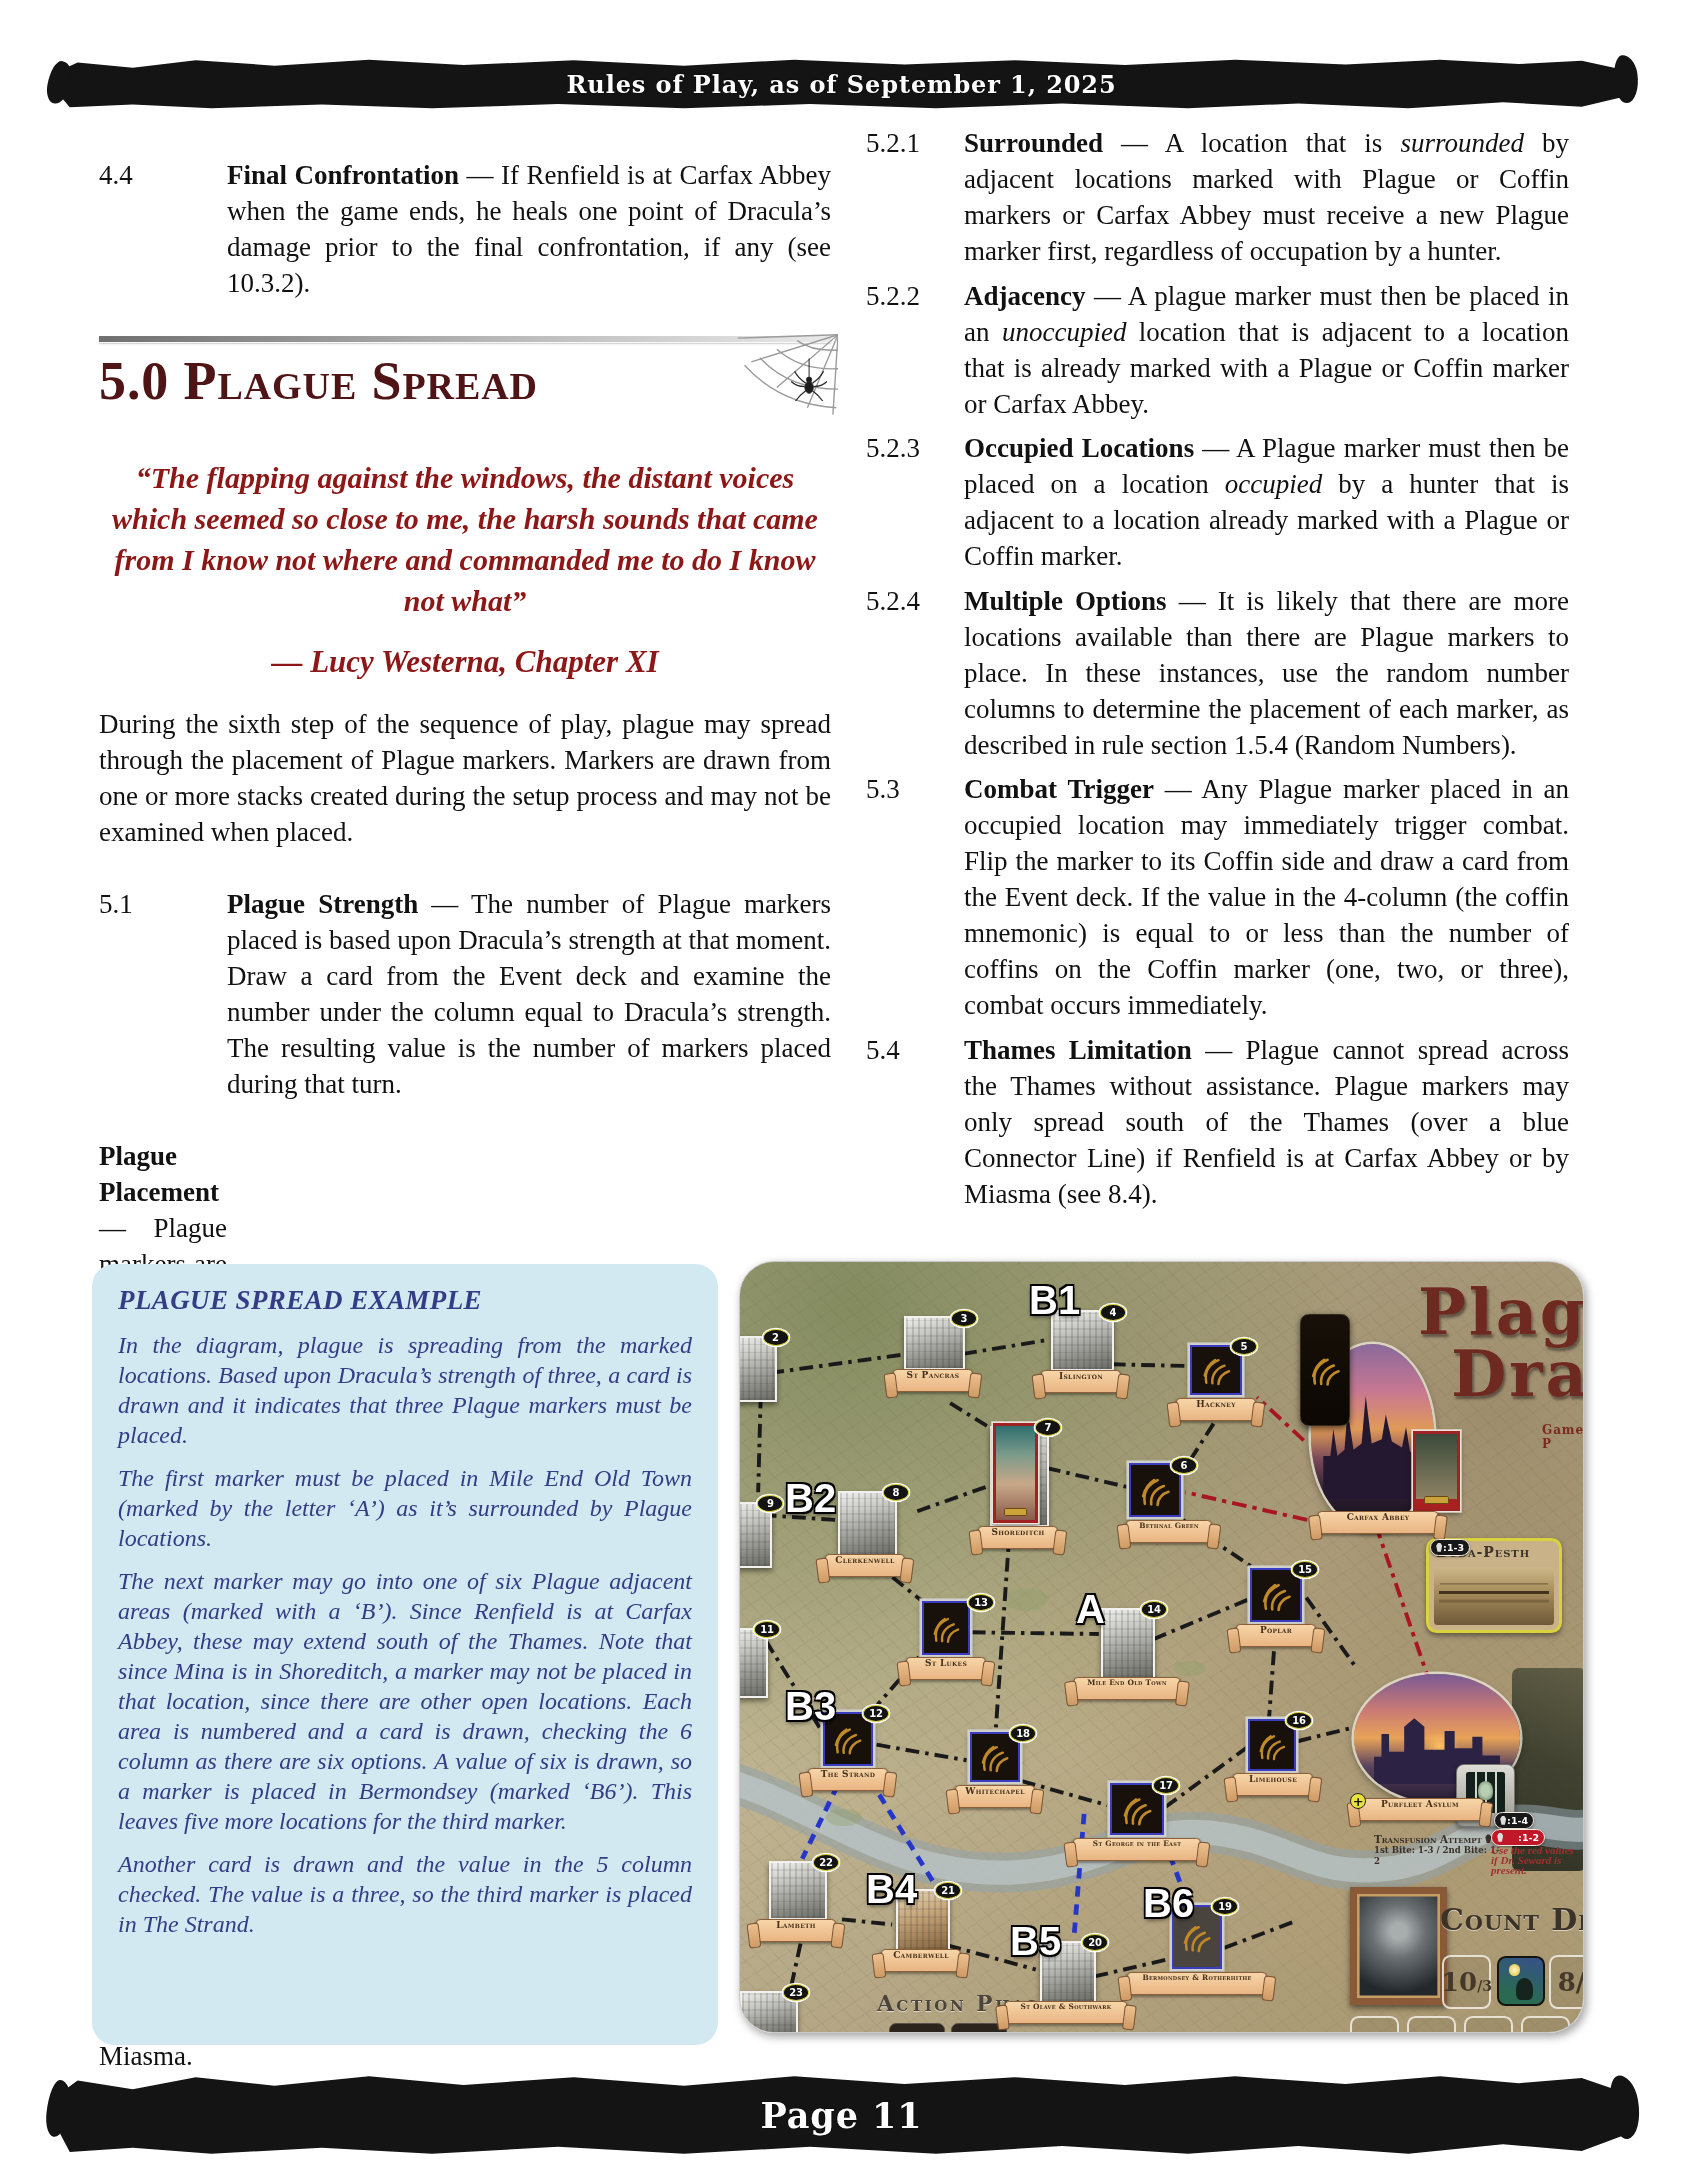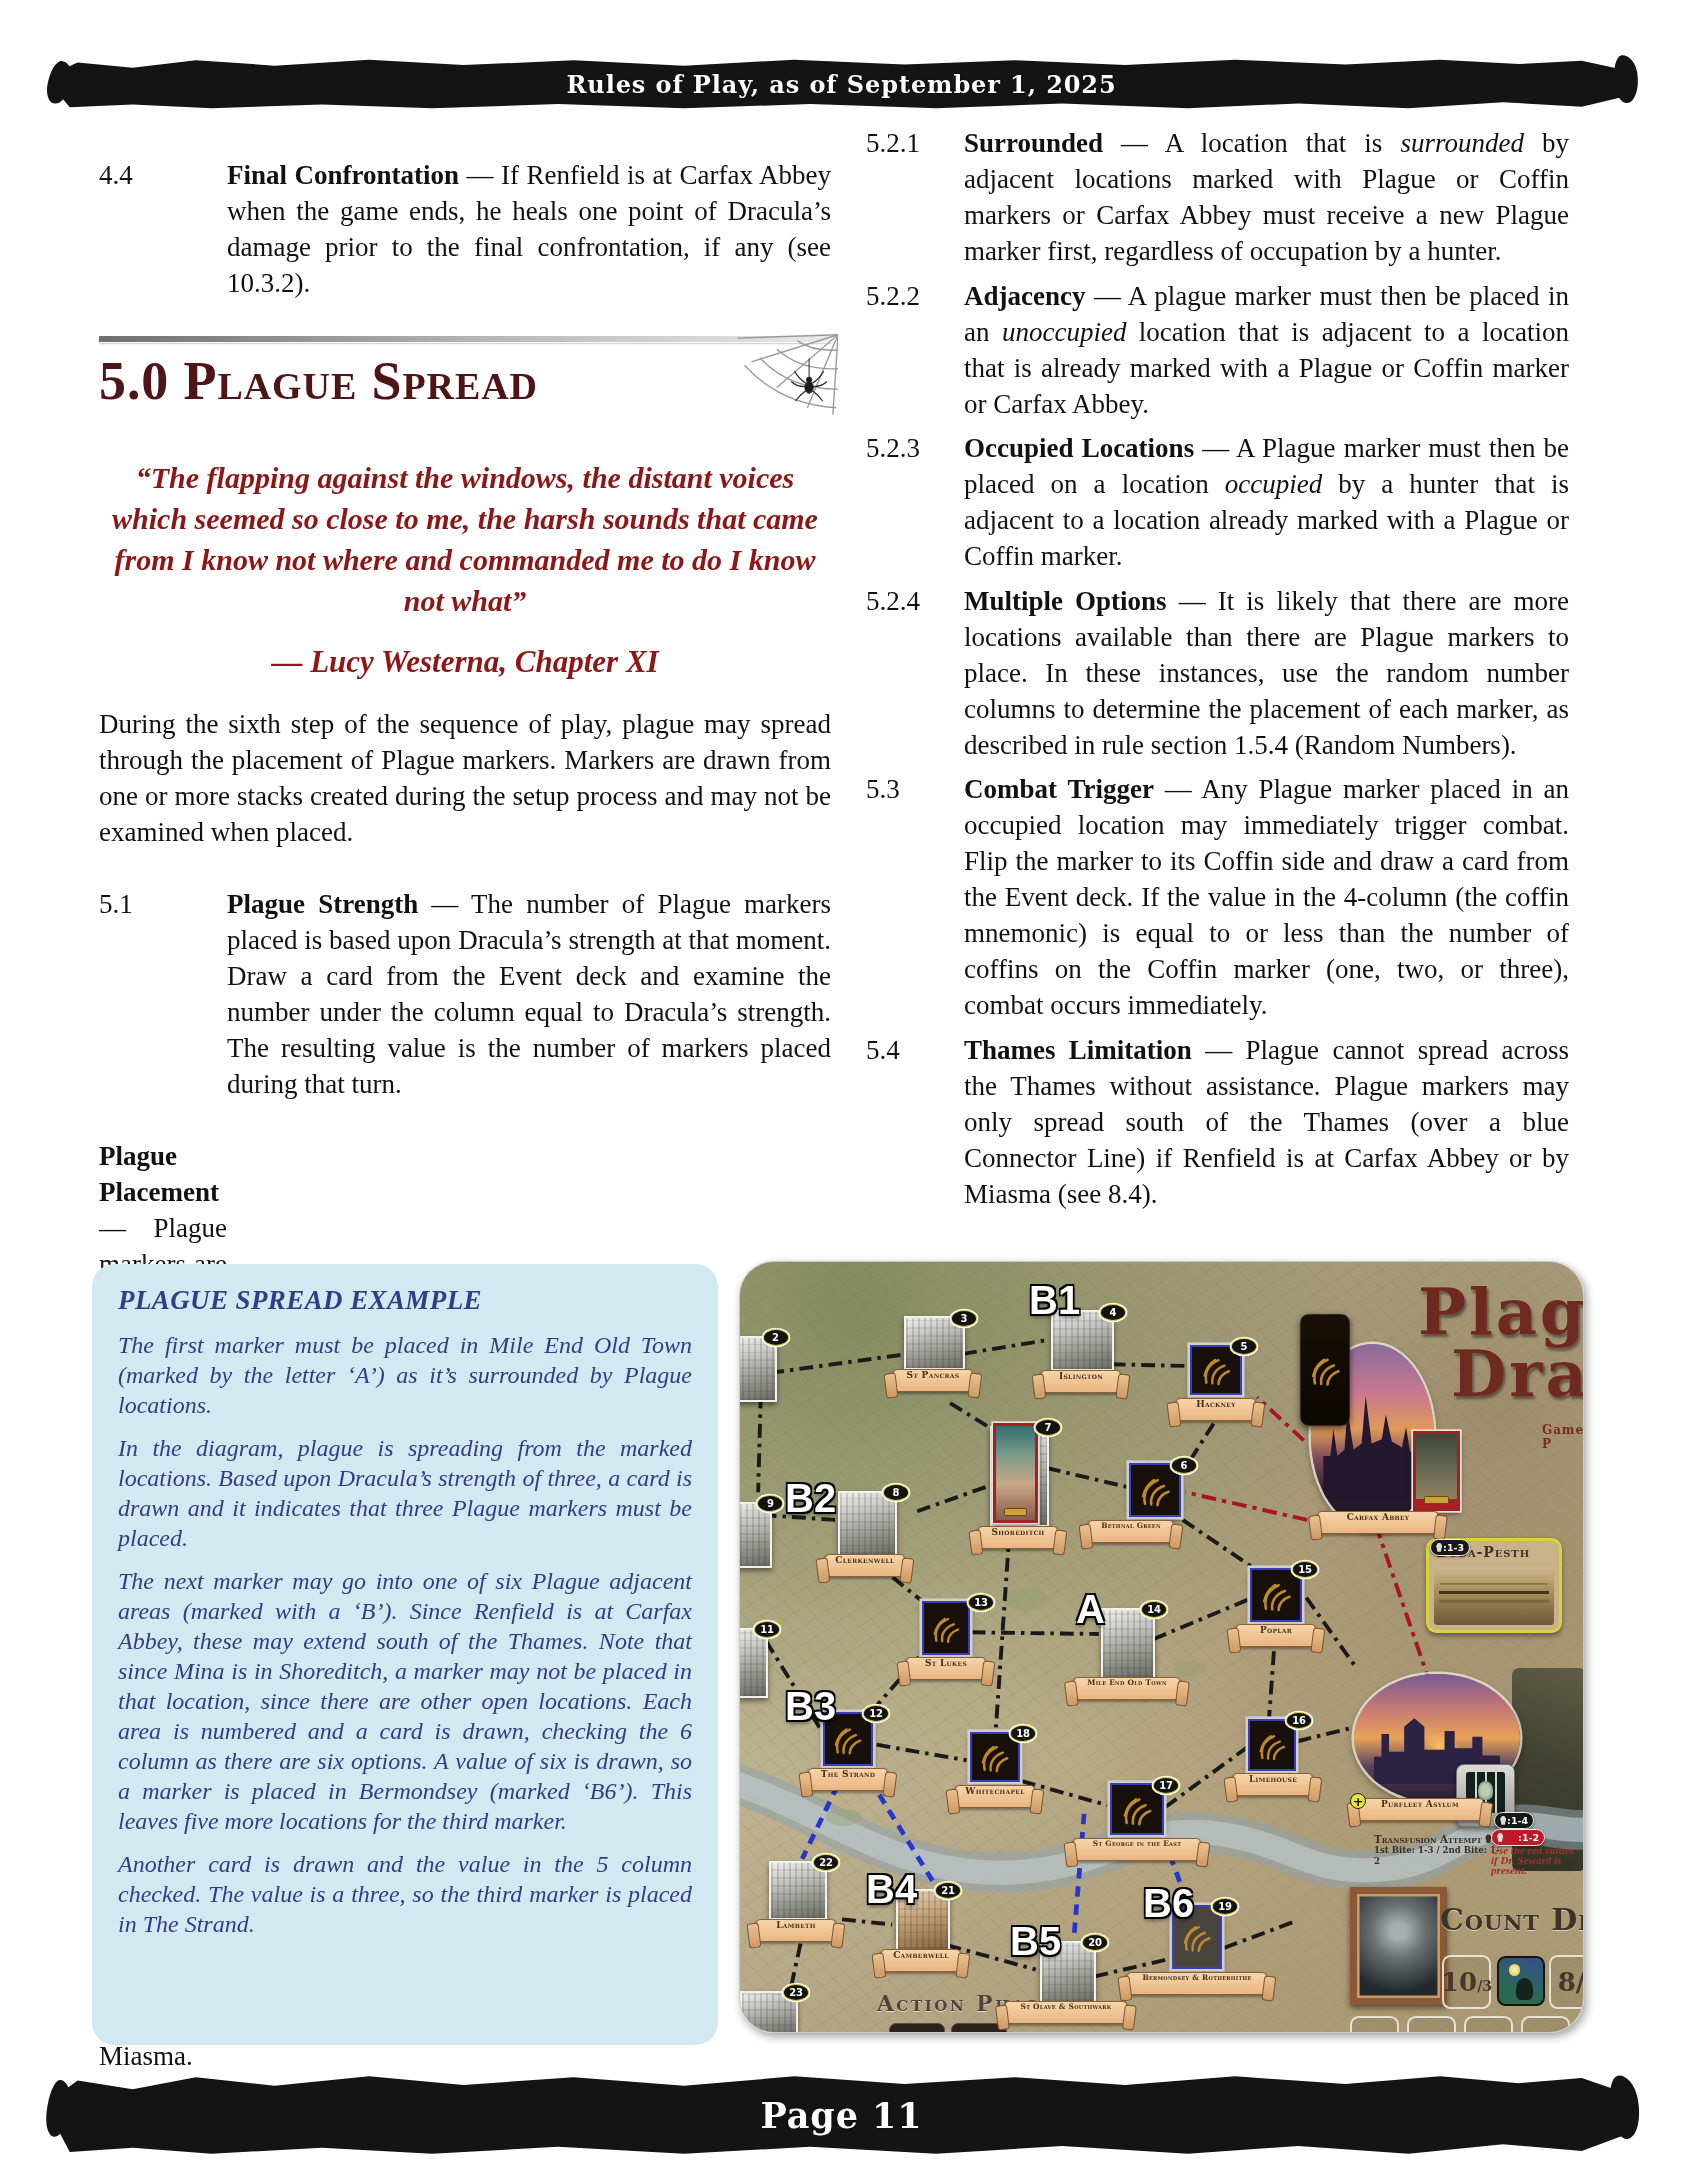--- a/index.html
+++ b/index.html
@@ -271,22 +271,22 @@
       </div>
       <div class="rule-item">
         <div class="rule-num">5.4</div>
         <div class="rule-body"><strong>Thames Limitation</strong> — <span>Plague cannot spread across the Thames without assistance. Plague markers may only spread south of the Thames (over a blue Connector Line) if Renfield is at Carfax Abbey or by Miasma (see 8.4).</span></div>
       </div>
     </div>
 
   <div class="example">
     <div class="ex-title">PLAGUE SPREAD EXAMPLE</div>
     <div>
+        <p>In the diagram, plague is spreading from the marked locations. Based upon Dracula’s strength of three, a card is drawn and it indicates that three Plague markers must be placed.</p>
         <p>The first marker must be placed in Mile End Old Town (marked by the letter ‘A’) as it’s surrounded by Plague locations.</p>
-        <p>In the diagram, plague is spreading from the marked locations. Based upon Dracula’s strength of three, a card is drawn and it indicates that three Plague markers must be placed.</p>
         <p>The next marker may go into one of six Plague adjacent areas (marked with a ‘B’). Since Renfield is at Carfax Abbey, these may extend south of the Thames. Note that since Mina is in Shoreditch, a marker may not be placed in that location, since there are other open locations. Each area is numbered and a card is drawn, checking the 6 column as there are six options. A value of six is drawn, so a marker is placed in Bermondsey (marked ‘B6’). This leaves five more locations for the third marker.</p>
         <p>Another card is drawn and the value in the 5 column checked. The value is a three, so the third marker is placed in The Strand.</p>
       </div>
   </div>
 
   <div class="map">
     <div class="rider"></div>
 
     <svg class="lines" width="843" height="770" viewBox="0 0 975 890">
       <path d="M-20,598 C90,630 170,706 300,706 C420,706 450,650 545,660 C640,670 660,716 760,700 C830,688 850,640 930,652 C955,656 968,658 990,655" fill="none" stroke="#8fa3ad" stroke-width="46" stroke-opacity="0.55"></path>
@@ -460,21 +460,21 @@
           <svg viewBox="0 0 60 60" width="72%" height="72%">
             <g fill="none" stroke="#c08a28" stroke-width="4.5" stroke-linecap="round">
               <path d="M12,54 C8,34 18,20 34,13"></path>
               <path d="M23,55 C21,40 30,28 45,23"></path>
               <path d="M34,56 C34,45 43,36 53,33"></path>
               <path d="M9,41 C12,28 20,18 28,13"></path>
             </g>
           </svg>
         </div>
         <div class="numc" style="left: 431px; top: 195px; width: auto; height: 14.7px;">6</div>
-        <div class="ribbon long" style="left: 391px; top: 258px; min-width: 67px;">
+        <div class="ribbon long" style="left: 429px; top: 258px; min-width: 67px;">
           <span>Bethnal Green</span>
         </div>
         <div class="photo" style="left: 98px; top: 229px; width: 55px; height: 61px;"></div>
         <div class="numc" style="left: 143px; top: 222px; width: auto; height: 14.7px;">8</div>
         <div class="maplabel" style="left: 45px; top: 214px; width: auto; height: auto;">B2</div>
         <div class="ribbon" style="left: 125px; top: 292px; min-width: 61px;">
           <span>Clerkenwell</span>
         </div>
         <div class="photo" style="left: -14px; top: 240px; width: 42px; height: 62px;"></div>
         <div class="numc" style="left: 17.3px; top: 233px; width: auto; height: 14.7px;">9</div>

